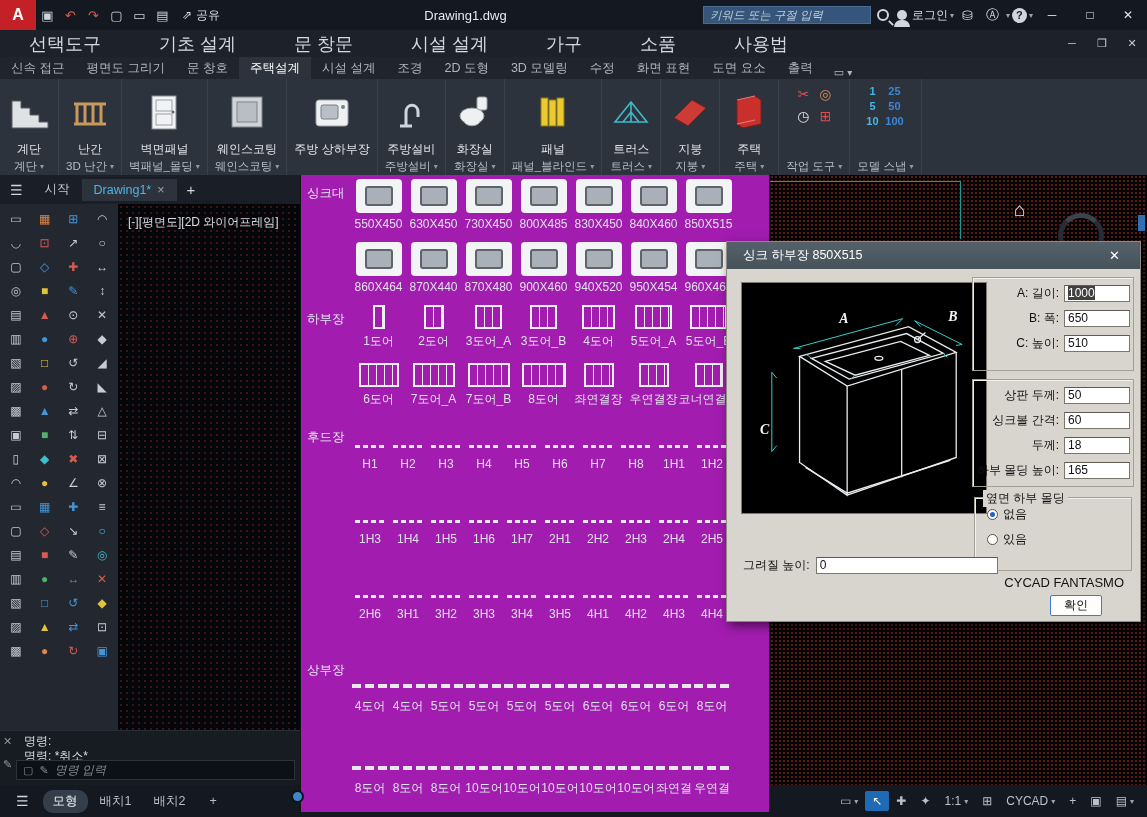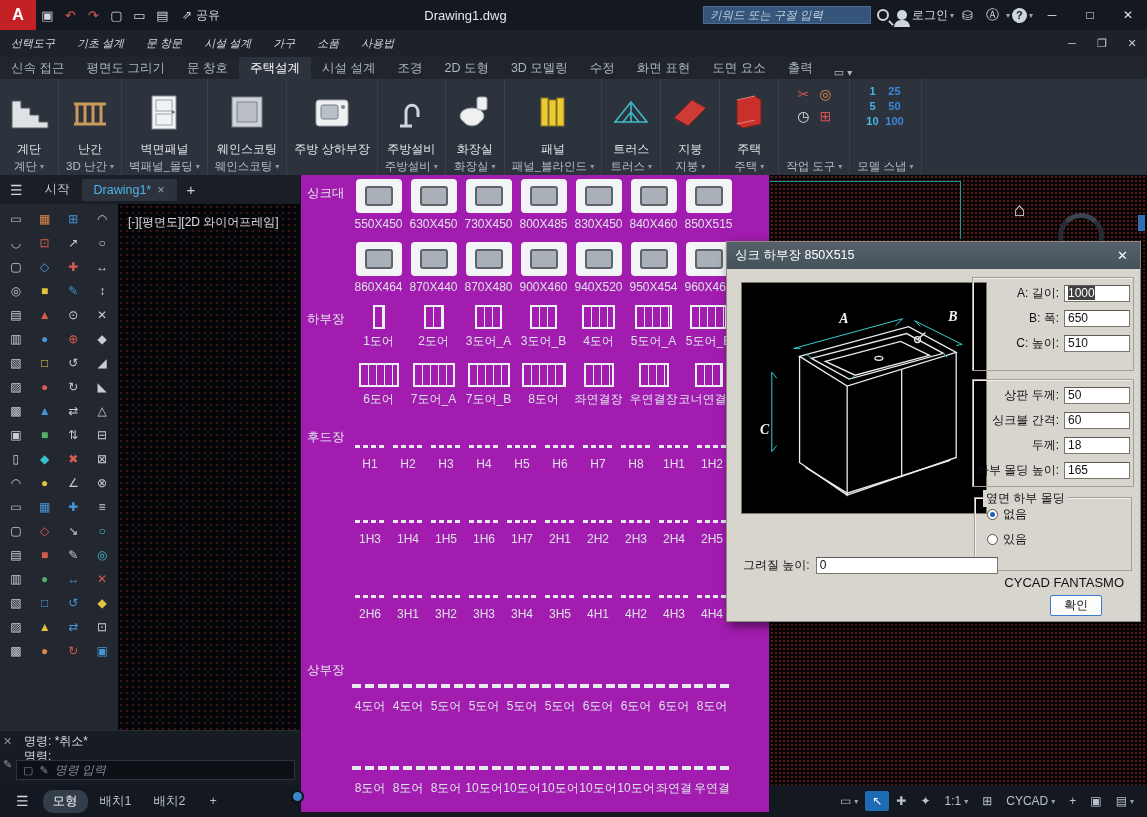--- a/index.html
+++ b/index.html
@@ -23,21 +23,21 @@
   .tb-right{display:flex;align-items:center;gap:2px;}
   .person{width:10px;height:10px;border-radius:50%;background:#cfd6dd;position:relative;margin-right:3px;}
   .person::after{content:"";position:absolute;left:-3px;top:10px;width:16px;height:7px;border-radius:7px 7px 0 0;background:#cfd6dd;}
   .caret{font-size:8px;color:#9aa3af;}
   .helpcirc{width:15px;height:15px;border-radius:50%;background:#cfd6dd;color:#141821;font-weight:bold;
             display:flex;align-items:center;justify-content:center;font-size:11px;}
   .winbtn{width:38px;height:30px;display:flex;align-items:center;justify-content:center;color:#e2e6ec;font-size:12px;}
 
   
   .menubar{left:0;top:30px;width:1147px;height:27px;background:#1d2129;display:flex;align-items:center;z-index:19;}
-  .menu-item{padding:0 11px;color:#d4dae2;font-size:11px;font-style:italic;}
+  .menu-item{padding:0 29px;color:#d4dae2;font-size:18px;}
   .mb-right{margin-left:auto;display:flex;}
   .mwin{width:30px;text-align:center;color:#c6ccd4;font-size:11px;}
 
   
   .ribbontabs{left:0;top:57px;width:1147px;height:22px;background:#20252d;display:flex;align-items:flex-end;z-index:18;}
   .rtab{padding:3px 11px;color:#aeb6bf;font-size:12.5px;height:22px;}
   .rtab.active{background:#2d333c;color:#fff;}
   .rtab-extra{display:flex;align-items:center;gap:3px;color:#aeb6bf;padding:0 10px;font-size:10px;}
 
   
@@ -121,21 +121,21 @@
   .lay-tab{padding:3px 10px;color:#b6bfc9;font-size:12.5px;}
   .lay-tab.active{background:#333e4a;color:#eef2f6;border-radius:10px;}
   .sb-right{margin-left:auto;display:flex;align-items:center;padding-right:6px;}
   .sb-item{display:flex;align-items:center;gap:3px;padding:3px 7px;color:#b9c2cc;font-size:12px;border-radius:2px;}
   .sb-item.hl{background:#1f6ab5;color:#fff;}
 
   
   .dialog{left:726px;top:241px;width:415px;height:381px;background:#d8d5cf;z-index:12;
           border:1px solid #8e8a80;box-shadow:3px 4px 10px rgba(0,0,0,.55);color:#111;}
   .dlg-title{height:27px;background:linear-gradient(#55626b,#46525a);color:#fff;display:flex;align-items:center;
-             padding:0 8px;font-size:12.5px;}
+             padding:0 16px;font-size:12.5px;}
   .dlg-x{margin-left:auto;color:#fff;font-size:13px;padding:0 4px;}
   .dlg-body{position:relative;height:354px;}
   .preview{position:absolute;left:14px;top:13px;width:246px;height:232px;background:#000;border:1px solid #7c7870;}
   .etched{position:absolute;border:1px solid #a39f94;box-shadow:inset 1px 1px 0 #f2f0ea;}
   .fields{position:absolute;display:flex;flex-direction:column;}
   .frow{display:flex;align-items:center;justify-content:flex-end;gap:5px;height:25px;}
   .flabel{font-size:12px;color:#111;white-space:nowrap;}
   .vbox{width:66px;height:17px;background:#fff;border:1px solid #7a766c;border-top-color:#5f5b52;
         font-size:12px;padding:0 3px;line-height:15px;overflow:hidden;}
   .vbox .sel{background:#404040;color:#fff;}
@@ -894,22 +894,22 @@
       </div>
 
   </div>
 
   <div class="abs cmd">
     <div class="cmd-sideicons">
       <span>✕</span>
       <span>✎</span>
     </div>
     <div class="cmd-lines">
+      <div>명령:</div>
       <div>명령: *취소*</div>
-      <div>명령:</div>
     </div>
     <div class="cmd-input">
       <span class="ic">▢</span>
       <span class="ic">✎</span>
       <span class="cmd-prompt">명령 입력</span>
     </div>
   </div>
   <div class="abs grip"></div>
 
   <div class="abs statusbar">

